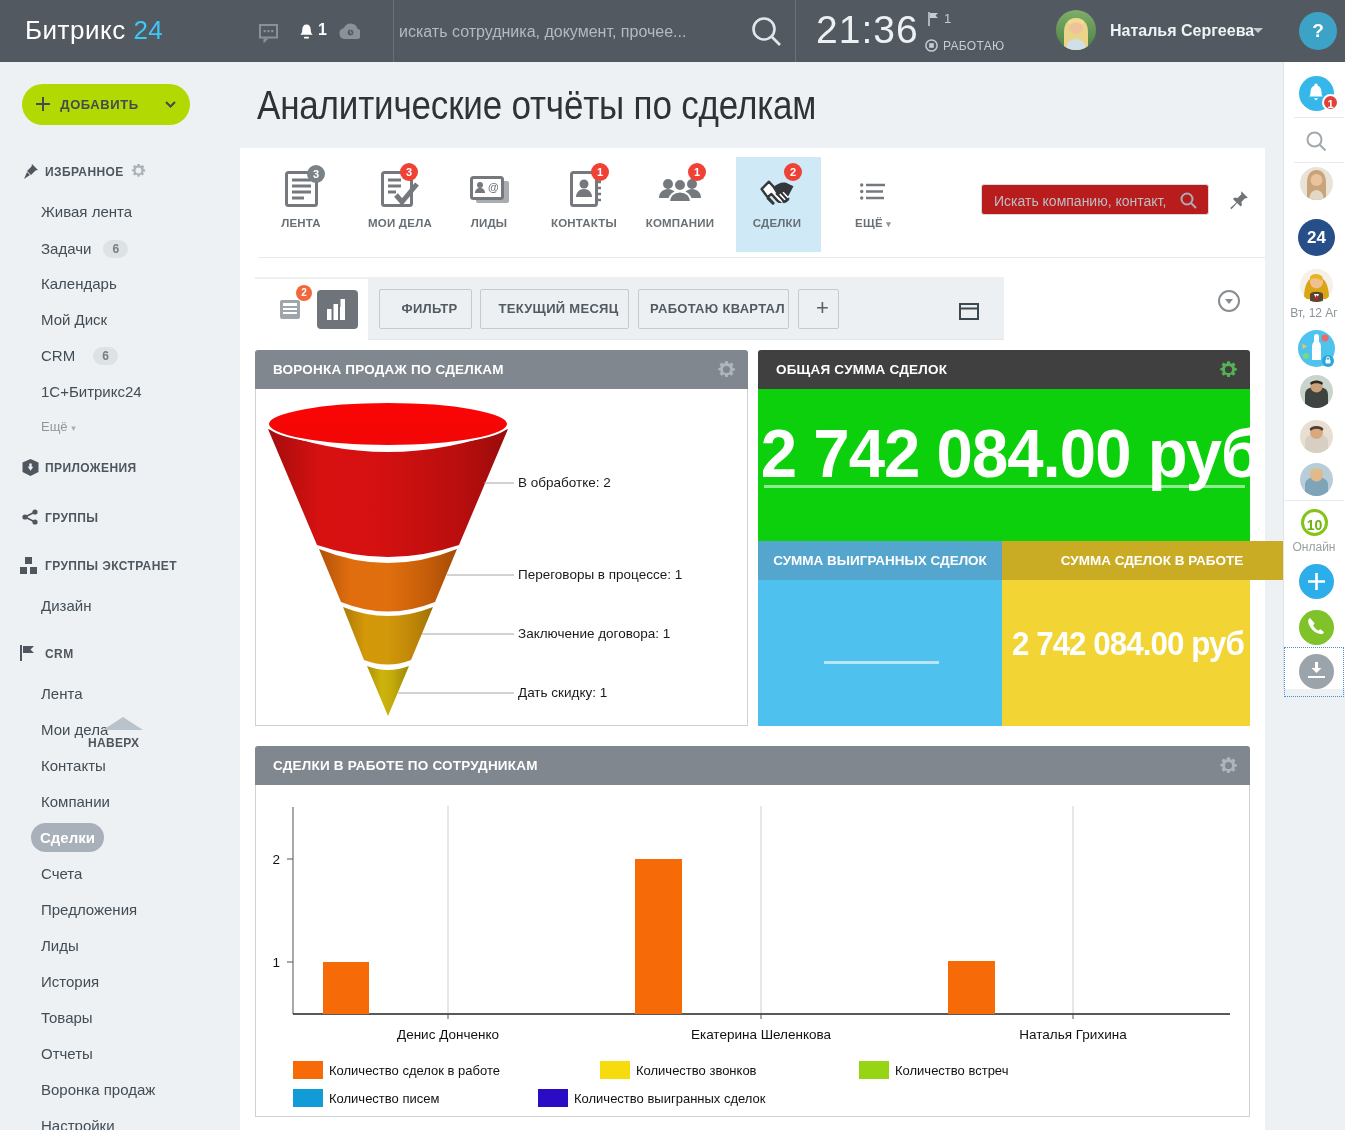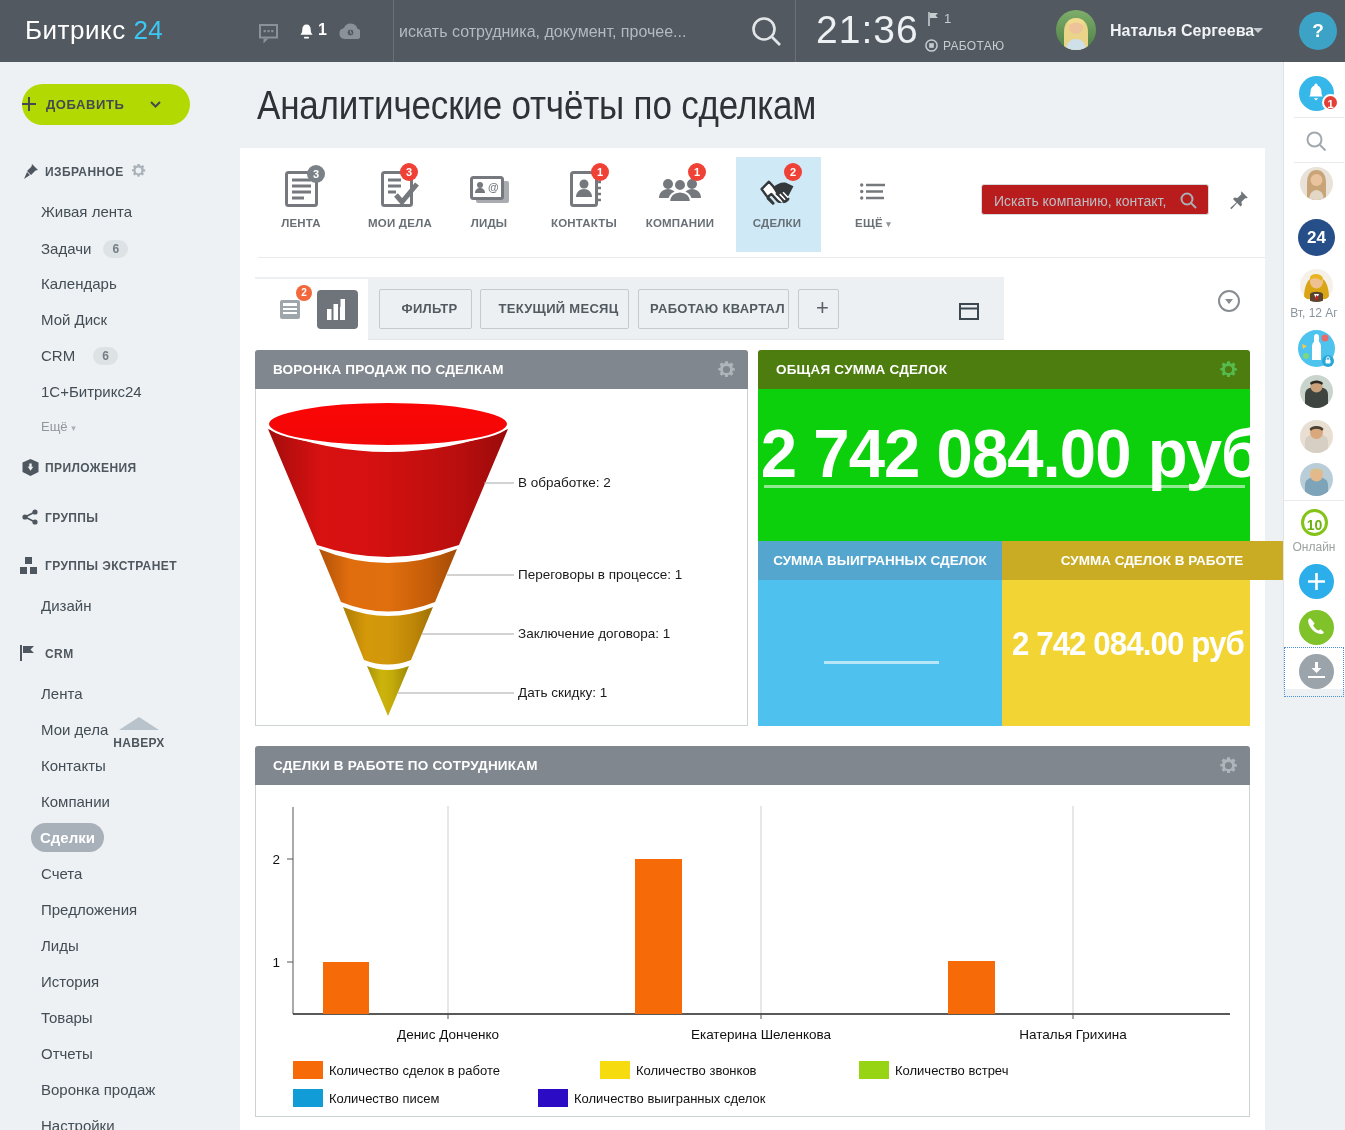--- a/index.html
+++ b/index.html
@@ -15,26 +15,26 @@
   .logo span { color:#3bc8f5; }
   .tdiv { position:absolute; top:0; width:1px; height:62px; background:rgba(255,255,255,.14); }
   .tsearch { position:absolute; left:399px; top:23px; font-size:16px; color:#b3bac0; }
   .clock { position:absolute; left:816px; top:8px; font-size:39px; font-weight:300; color:#eef1f3; letter-spacing:1px; }
   .workline { position:absolute; left:943px; top:39px; color:#c7ccd1; font-size:12px; letter-spacing:.3px; }
   .uname { position:absolute; left:1110px; top:22px; font-size:16px; font-weight:bold; color:#eff3f5; }
   .uchev { position:absolute; left:1253px; top:28px; width:0; height:0; border-left:5px solid transparent; border-right:5px solid transparent; border-top:5px solid #c3c8cd; }
   .help { position:absolute; left:1299px; top:12px; width:38px; height:38px; border-radius:50%; background:#3da3c6; color:#fff; font-size:19px; font-weight:bold; text-align:center; line-height:38px; z-index:5; }
 
   
-  .addbtn { position:absolute; left:22px; top:84px; width:168px; height:41px; border-radius:21px; background:#b2d901; color:#434a52; font-size:13px; font-weight:bold; letter-spacing:.6px; line-height:41px; }
+  .addbtn { position:absolute; left:22px; top:84px; width:168px; height:41px; border-radius:21px; background:#b2d901; color:#434a52; font-size:13px; font-weight:bold; letter-spacing:.6px; line-height:41px; text-align:center; }
   .lsec { position:absolute; left:45px; font-size:12px; font-weight:bold; color:#4e575f; letter-spacing:.4px; }
   .litem { position:absolute; left:41px; font-size:15px; color:#424d56; }
   .lbadge { display:inline-block; margin-left:12px; background:#dde2e5; border-radius:10px; color:#757d84; font-size:12px; font-weight:bold; padding:2px 9px; position:relative; top:-1px; }
   .sel-pill { position:absolute; left:31px; top:823px; width:73px; height:29px; background:#a8b1ba; border-radius:15px; color:#fff; font-size:15px; font-weight:bold; text-align:center; line-height:29px; }
-  .naverh { position:absolute; left:104px; top:717px; width:70px; text-align:center; z-index:3; }
+  .naverh { position:absolute; left:88px; top:717px; width:70px; text-align:left; z-index:3; }
   .naverh .tri { width:0; height:0; margin:0 auto; border-left:20px solid transparent; border-right:20px solid transparent; border-bottom:13px solid #b9c3cb; }
   .naverh .txt { font-size:12px; font-weight:bold; color:#4d565e; margin-top:6px; letter-spacing:.3px; }
 
   
   .title { position:absolute; left:257px; top:83px; font-size:40px; font-weight:300; color:#2f3337; letter-spacing:-.2px; transform:scaleX(.875); transform-origin:0 0; white-space:nowrap; }
   .mainwhite { position:absolute; left:240px; top:148px; width:1025px; height:982px; background:#fff; }
   .tabrow-div { position:absolute; left:258px; top:257px; width:1007px; height:1px; background:#e8eaec; }
   .tablab { position:absolute; top:217px; font-size:11.5px; font-weight:bold; color:#687076; text-align:center; letter-spacing:.2px; }
   .badge { position:absolute; width:18px; height:18px; border-radius:50%; background:#ef4136; color:#fff; font-size:11px; font-weight:bold; text-align:center; line-height:18px; z-index:2; }
   .badge.gray { background:#7b8287; }
@@ -344,21 +344,21 @@
   <path d="M111 277 Q132 285 153 277 L132 327 Z" fill="url(#yelg)"></path>
 
   <path d="M228 94h30M191 186h67M166 245h92M142 304h116" stroke="#a6a6a6" stroke-width="1"></path>
   <text x="262" y="98" font-size="13.5" fill="#1a1a1a" font-family="Liberation Sans">В обработке: 2</text>
   <text x="262" y="190" font-size="13.5" fill="#1a1a1a" font-family="Liberation Sans">Переговоры в процессе: 1</text>
   <text x="262" y="249" font-size="13.5" fill="#1a1a1a" font-family="Liberation Sans">Заключение договора: 1</text>
   <text x="262" y="308" font-size="13.5" fill="#1a1a1a" font-family="Liberation Sans">Дать скидку: 1</text>
 </svg>
 </div>
 
-<div class="panel-h" style="left:758px;top:350px;width:492px;background:#4d7c0f;border-radius:3px 3px 0 0">ОБЩАЯ СУММА СДЕЛОК
+<div class="panel-h" style="left:758px;top:350px;width:492px;background:#404040;border-radius:3px 3px 0 0">ОБЩАЯ СУММА СДЕЛОК
   <svg class="gearwrap" viewBox="0 0 20 20">
       <path d="M10 6.2a3.8 3.8 0 100 7.6 3.8 3.8 0 000-7.6zm8.7 5.3l-2.1-.4a6.6 6.6 0 01-.6 1.6l1.3 1.8-2.1 2.1-1.8-1.3a6.6 6.6 0 01-1.6.6l-.4 2.1H8.6l-.4-2.1a6.6 6.6 0 01-1.6-.6l-1.8 1.3-2.1-2.1 1.3-1.8a6.6 6.6 0 01-.6-1.6l-2.1-.4V8.6l2.1-.4a6.6 6.6 0 01.6-1.6L2.7 4.8l2.1-2.1 1.8 1.3a6.6 6.6 0 011.6-.6l.4-2.1h2.8l.4 2.1a6.6 6.6 0 011.6.6l1.8-1.3 2.1 2.1-1.3 1.8a6.6 6.6 0 01.6 1.6l2.1.4z" fill="#58c758"></path>
     </svg>
 </div>
 <div class="green-body"></div>
 <div class="gbig">2 742 084.00 руб</div>
 <div class="gund"></div>
 
 <div class="blue-h">СУММА ВЫИГРАННЫХ СДЕЛОК</div>
 <div class="blue-body">

